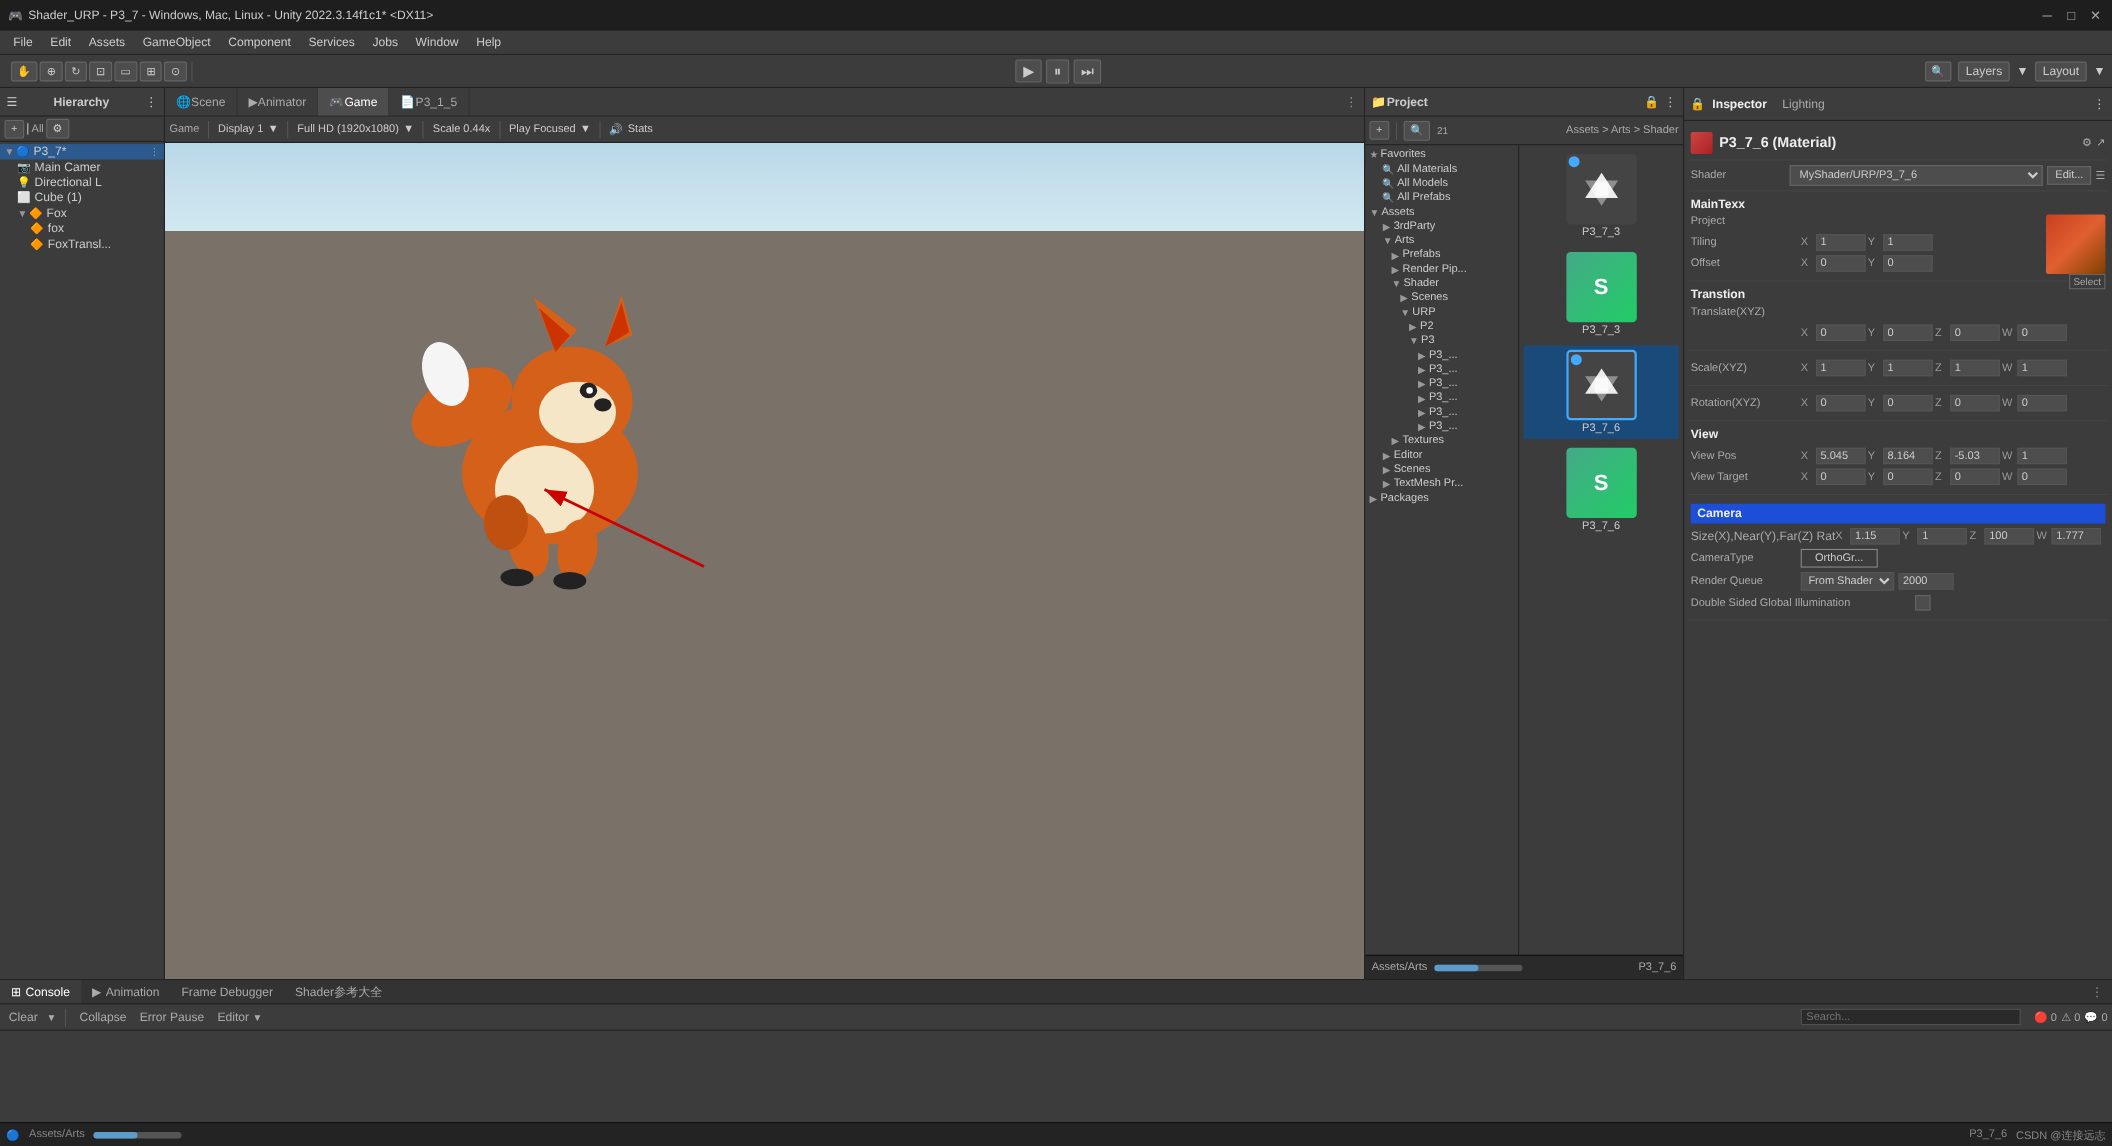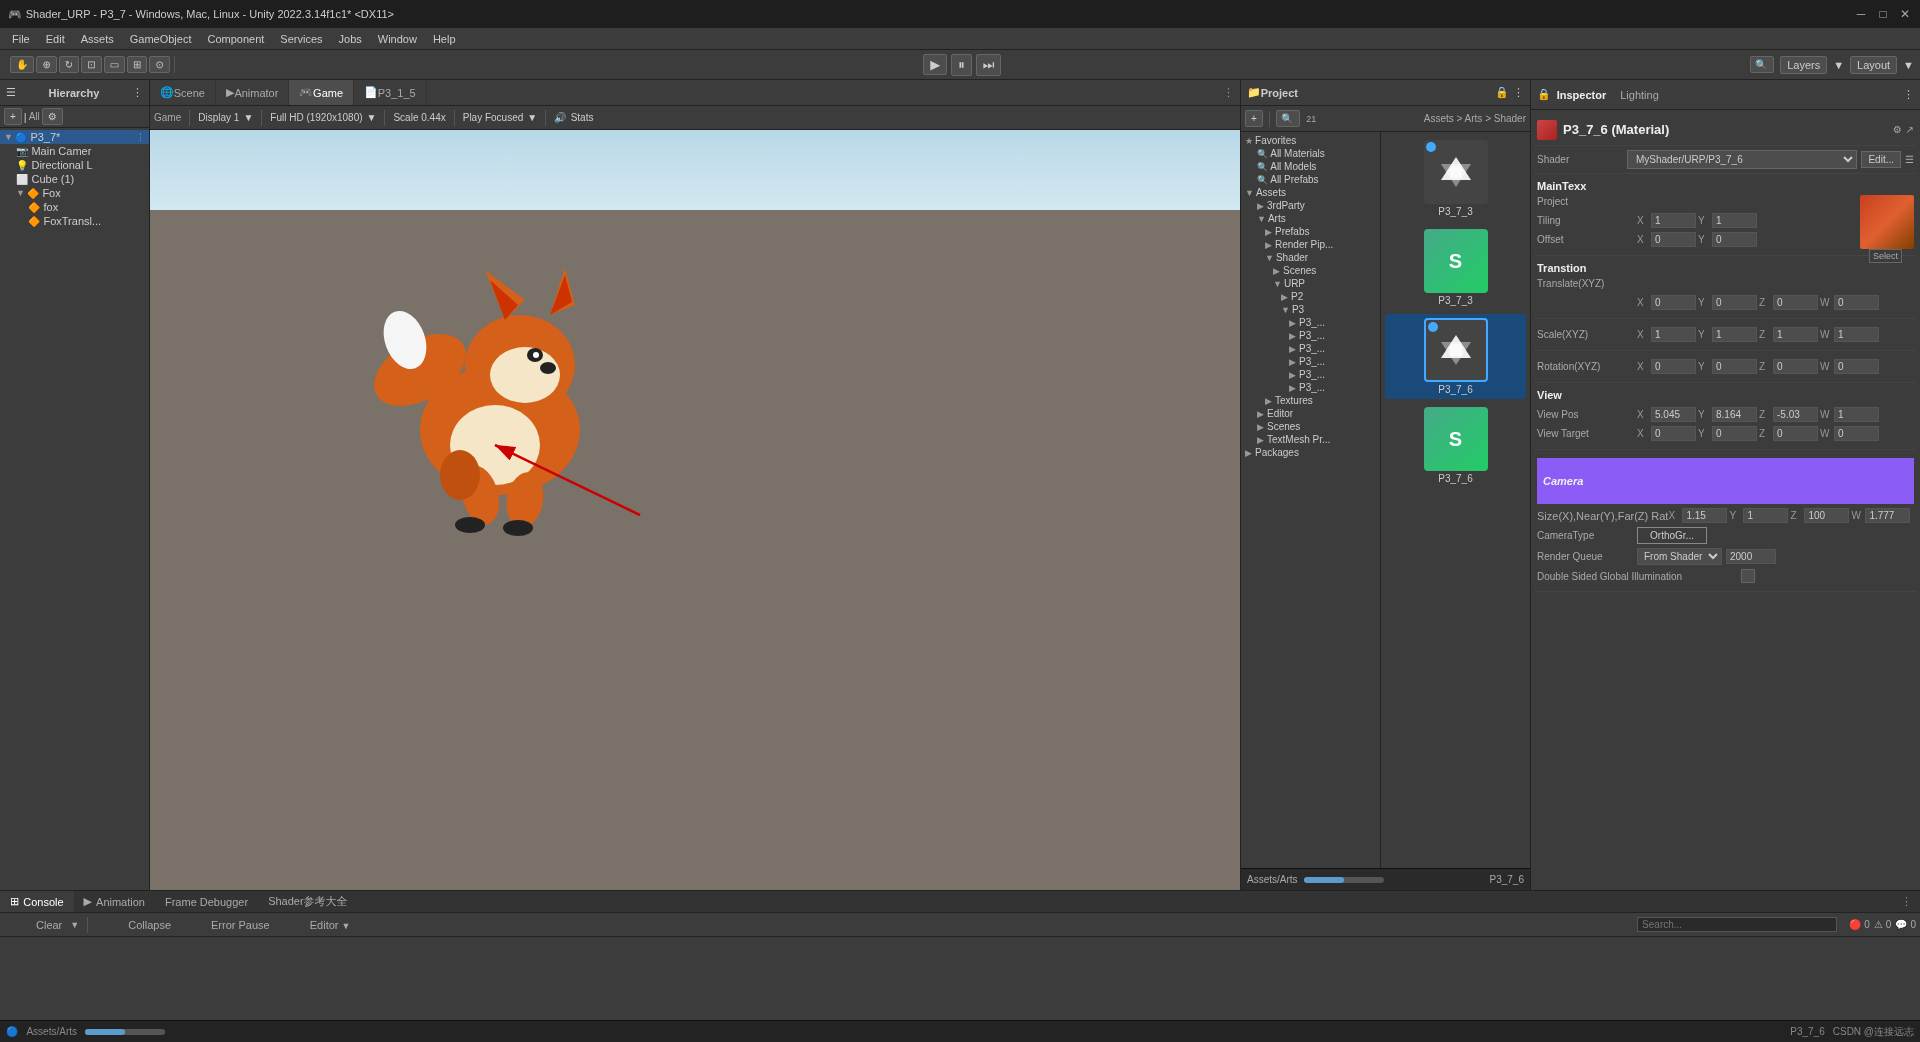--- a/index.html
+++ b/index.html
@@ -358,36 +358,35 @@
       font-size: 10px;
     }
     .texture-preview {
       width: 48px; height: 48px;
       background: linear-gradient(135deg, #c44, #a22);
       border-radius: 2px;
       margin-left: 4px;
     }
     .select-overlay-btn {
       position: absolute;
-      right: 12px;
+      right: 0;
       background: #3c3c3c;
       border: 1px solid #666;
       color: #aaa;
       font-size: 9px;
       padding: 1px 3px;
       cursor: pointer;
     }
     .camera-header {
-      background: #8b5cf6;
-      padding: 17px 6px;
+      background: #1d4ed8;
+      padding: 3px 6px;
       font-size: 11px;
       color: #eee;
       font-weight: bold;
       margin: 2px 0;
-      font-style: italic;
     }
     .orthogr-btn {
       background: #3c3c3c;
       border: 1px solid #888;
       color: #ccc;
       padding: 2px 6px;
       font-size: 10px;
       cursor: pointer;
       min-width: 70px;
     }
@@ -435,21 +434,20 @@
       border-bottom: 1px solid #222;
       height: 24px;
     }
     .console-btn {
       background: none;
       border: none;
       color: #aaa;
       cursor: pointer;
       font-size: 11px;
       padding: 0 4px;
-      margin-left: 28px;
     }
     .console-content { flex: 1; padding: 2px 4px; }
     .status-bar {
       height: 22px;
       background: #232323;
       display: flex;
       align-items: center;
       padding: 0 6px;
       justify-content: space-between;
       border-top: 1px solid #111;

